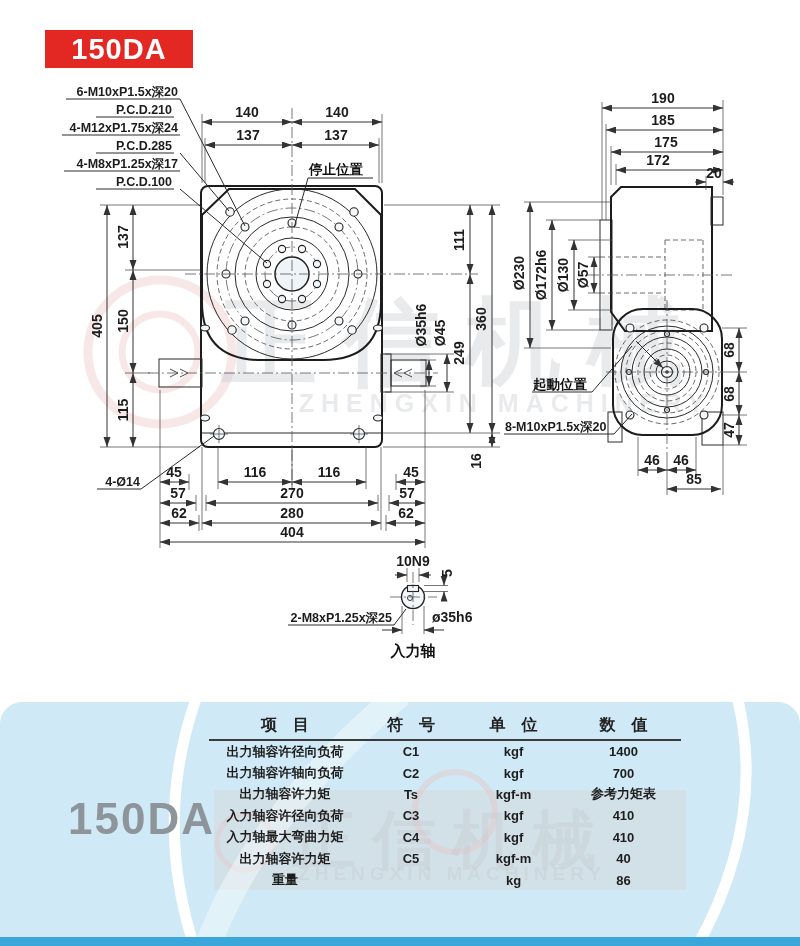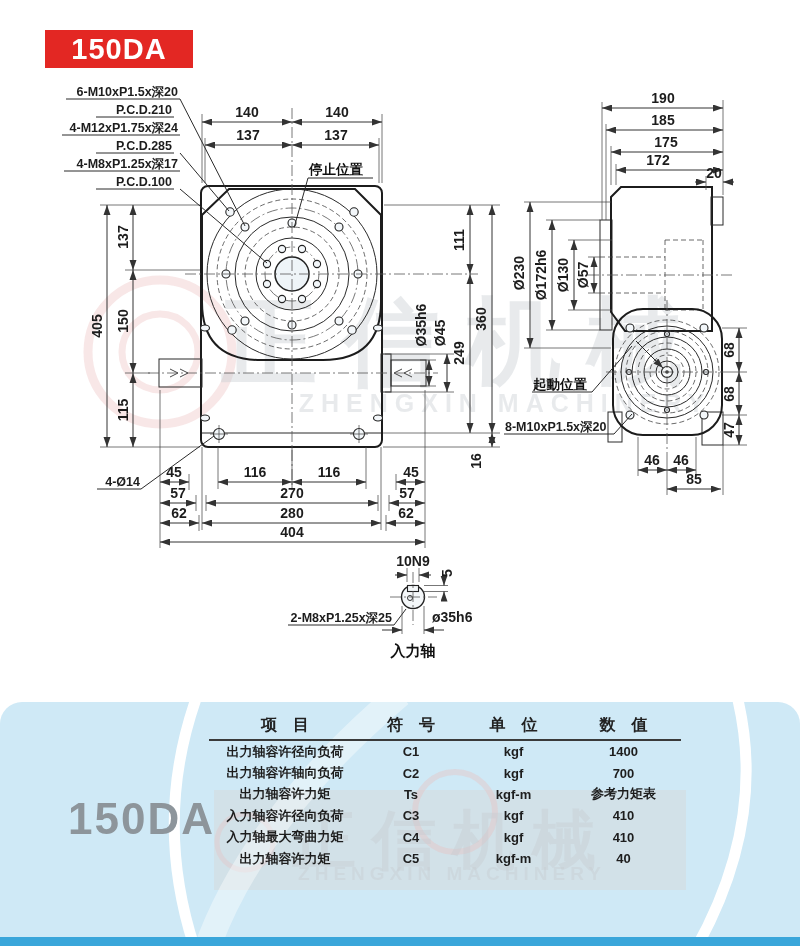--- a/index.html
+++ b/index.html
@@ -441,16 +441,22 @@
           <span>C4</span>
           <span>kgf</span>
           <span>410</span>
       </div>
       <div class="trow">
         <span>出力轴容许力矩</span>
           <span>C5</span>
           <span>kgf-m</span>
           <span>40</span>
       </div>
+      <div class="trow">
+        <span>重量</span>
+          <span></span>
+          <span>kg</span>
+          <span>86</span>
+      </div>
     </div>
     <div id="bottom-strip"></div>
   </div>
 </div>
 
 </body></html>

